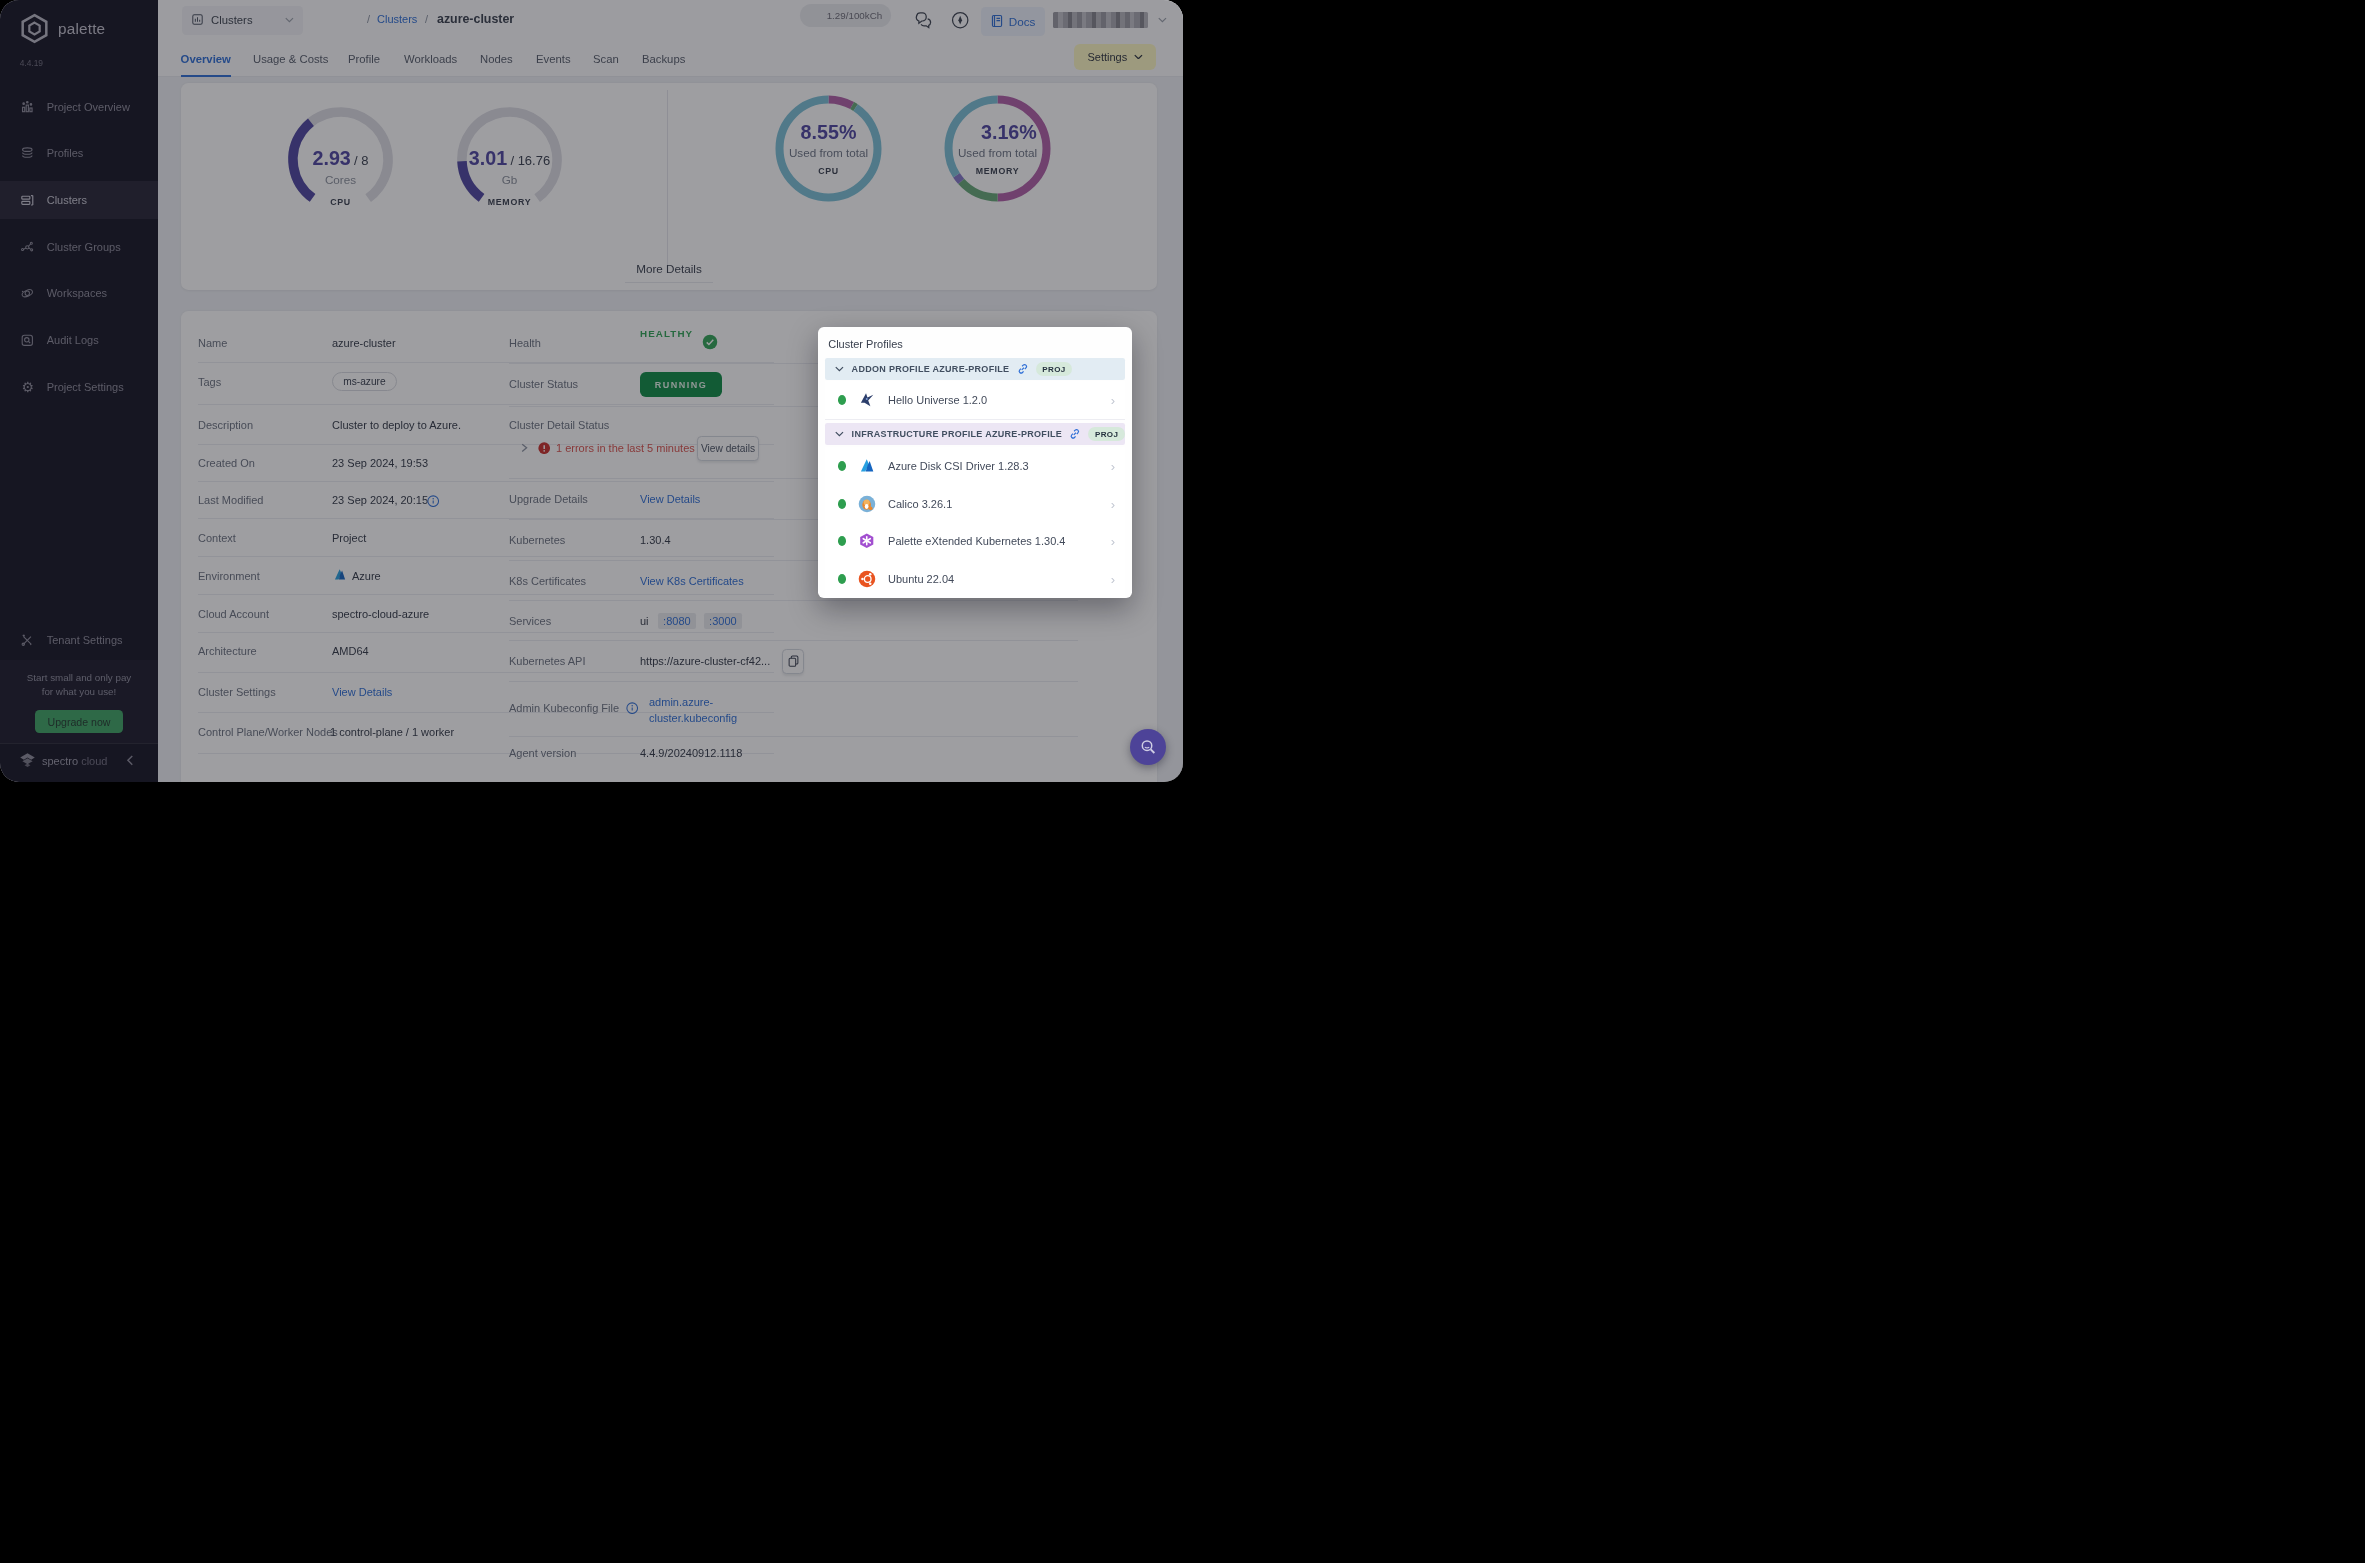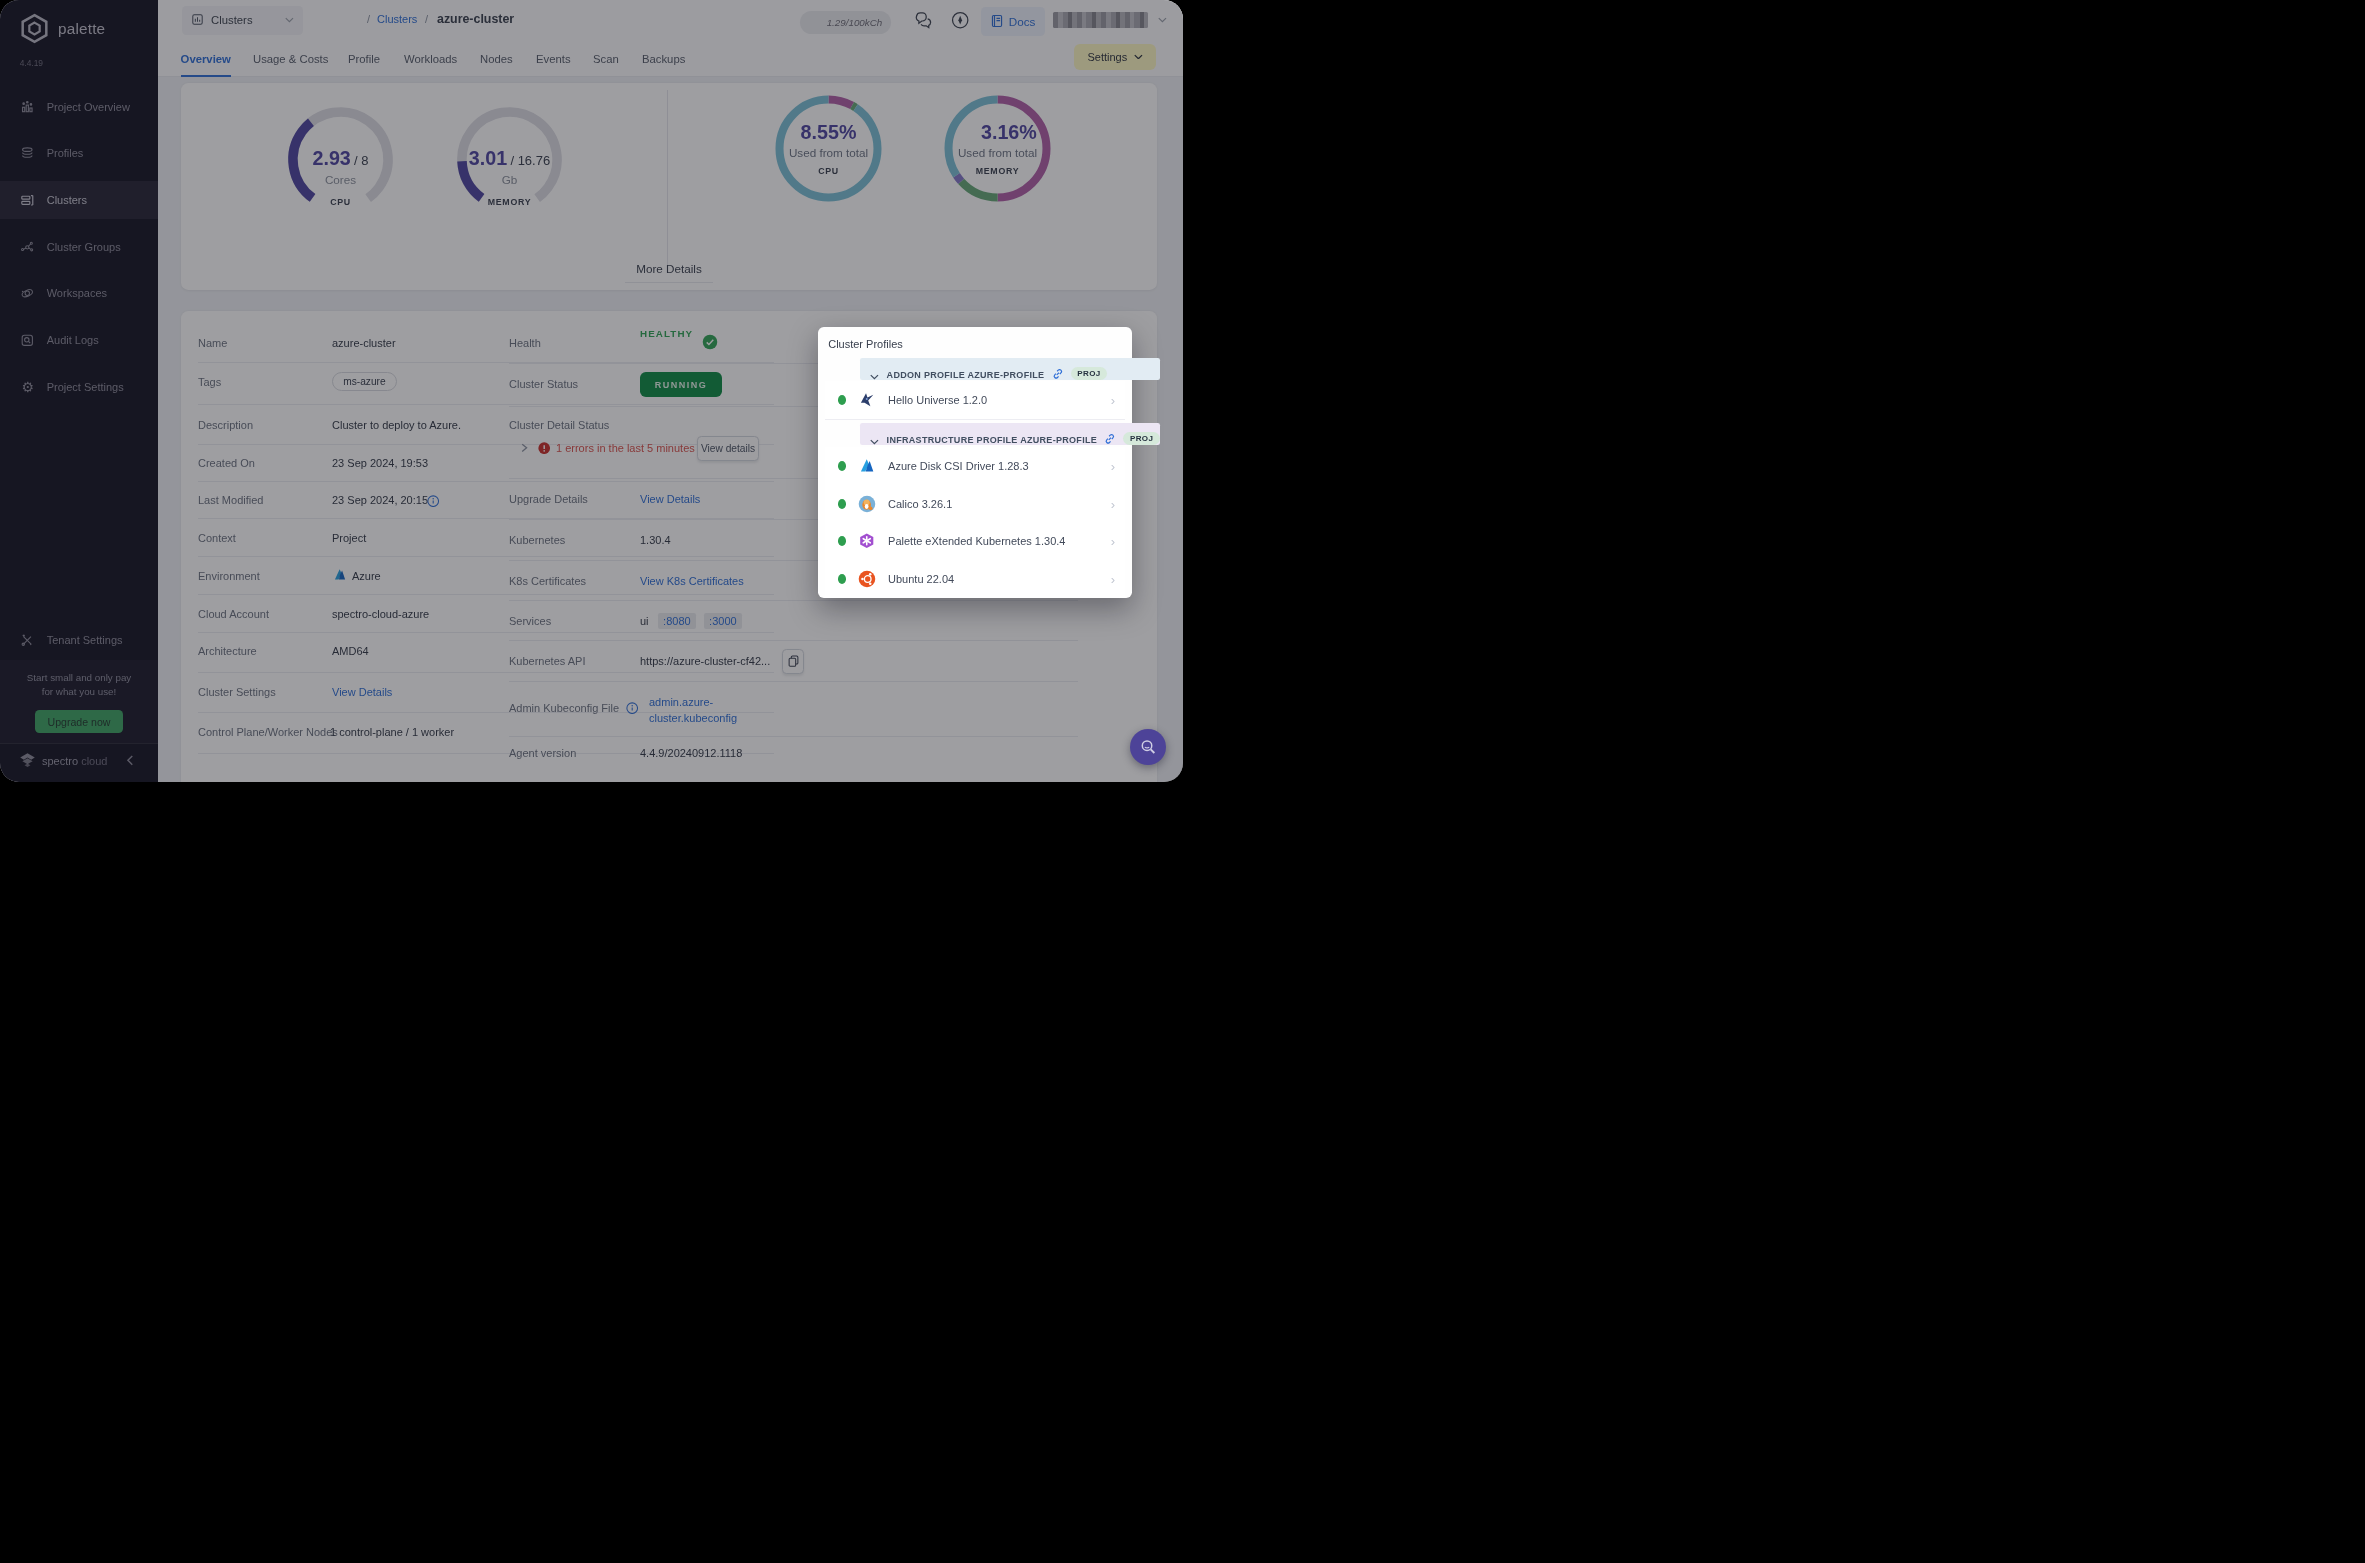--- a/index.html
+++ b/index.html
@@ -11,21 +11,21 @@
   .nav-item{position:absolute;left:0;width:158px;height:38px;display:flex;align-items:center;gap:11px;padding-left:19.7px;box-sizing:border-box;color:#8d8c9b;font-size:11px;cursor:pointer;}
   .nav-item.active{background:#262536;color:#c9c8d4;}
   .nav-ico{width:16px;height:16px;display:flex;align-items:center;justify-content:center;flex:0 0 16px;}
   .promo{position:absolute;left:0;top:660px;width:158px;height:83px;background:#1c1b2b;color:#908fa0;font-size:9.8px;text-align:center;}
   .upgrade-btn{position:absolute;left:35px;top:50px;width:88px;height:23px;background:#3fa465;border-radius:4.4px;color:#233c30;font-size:10.6px;display:flex;align-items:center;justify-content:center;cursor:pointer;}
   .side-divider{position:absolute;left:0;top:743px;width:158px;height:0.7px;background:#2c2b3a;}
   
   .topbar{position:absolute;left:158px;top:0;width:1025px;height:42px;background:#fbfbfd;z-index:5;}
   .proj-dd{position:absolute;left:24px;top:5.8px;width:121px;height:29px;background:#f1f2f6;border-radius:4.4px;display:flex;align-items:center;gap:7.3px;padding:0 8.8px;box-sizing:border-box;cursor:pointer;}
   .crumb{font-size:11px;color:#8b92a0;}
-  .pill-usage{position:absolute;left:642px;top:11px;width:91px;height:22.6px;background:#e9eaee;border-radius:11.7px;display:flex;align-items:center;justify-content:flex-end;padding-right:8.8px;box-sizing:border-box;color:#6d6d78;font-size:9.8px;font-style:italic;}
+  .pill-usage{position:absolute;left:642px;top:4px;width:91px;height:22.6px;background:#e9eaee;border-radius:11.7px;display:flex;align-items:center;justify-content:flex-end;padding-right:8.8px;box-sizing:border-box;color:#6d6d78;font-size:9.8px;}
   .docs-btn{position:absolute;left:823px;top:6.6px;width:64px;height:29px;background:#edf2fb;border-radius:4.4px;display:flex;align-items:center;justify-content:center;gap:5.8px;color:#2f6fd6;font-size:11.7px;cursor:pointer;}
   .userblur{position:absolute;left:895px;top:11.7px;width:95px;height:16px;border-radius:1.5px;
     background:repeating-linear-gradient(90deg,#9a9aa2 0 5.1px,#c2c2c8 5.1px 9.5px,#a8a8b0 9.5px 14.6px,#83838c 14.6px 19px,#b5b5bc 19px 24px);}
   
   .tabsrow{position:absolute;left:158px;top:42px;width:1025px;height:34px;background:#fbfbfd;border-bottom:0.7px solid #e7e8ee;z-index:5;}
   .tab{position:absolute;top:0;height:33px;display:flex;align-items:center;font-size:11.3px;color:#565d6b;cursor:pointer;}
   .tab.active{color:#2f6fd6;border-bottom:2.2px solid #2f6fd6;font-weight:bold;}
   .settings-btn{position:absolute;left:916px;top:1.5px;width:82px;height:26px;background:#fef9c3;border-radius:5.8px;display:flex;align-items:center;justify-content:center;gap:6.6px;font-size:11px;color:#2e3440;cursor:pointer;}
   
   .card{position:absolute;background:#fff;border-radius:7.3px;box-shadow:0 0.7px 2.2px rgba(40,40,60,.07);}
@@ -41,21 +41,21 @@
   .link{color:#2f6fd6;cursor:pointer;}
   .tagpill{display:inline-block;border:0.7px solid #d8dae0;border-radius:10.2px;padding:2.9px 10.2px;font-size:10.2px;color:#3a4150;}
   .svcpill{display:inline-block;background:#e9eaee;border-radius:2.2px;padding:2.2px 5.1px;color:#2f6fd6;font-size:11px;cursor:pointer;}
   .runpill{display:inline-flex;align-items:center;justify-content:center;width:82px;height:25px;background:#0f8c46;border-radius:5.8px;color:#e6f4ea;font-size:9px;font-weight:bold;letter-spacing:1.5px;}
   .healthy{color:#31a457;font-weight:bold;font-size:9.8px;letter-spacing:1.1px;}
   .errtxt{color:#d9534f;font-size:11px;}
   .btn-light{display:inline-flex;align-items:center;justify-content:center;background:#fdfdfe;border:0.7px solid #d3d7de;border-radius:4.4px;box-shadow:0 1.5px 2.2px rgba(50,55,70,.10);font-size:10.2px;color:#4c5564;cursor:pointer;}
   
   .dim{position:absolute;inset:0;background:rgba(24,24,30,0.42);z-index:40;pointer-events:none;}
   .popup{position:absolute;left:818px;top:327px;width:314px;height:271px;background:#fefefe;border-radius:5.8px;box-shadow:0 10.2px 29px rgba(10,10,20,.35);z-index:60;}
-  .sec-head{position:absolute;left:7.3px;width:300px;height:22px;border-radius:2.2px;display:flex;align-items:flex-end;gap:7.3px;padding-left:10.2px;box-sizing:border-box;cursor:pointer;margin-left:35px;}
+  .sec-head{position:absolute;left:7.3px;width:300px;height:22px;border-radius:2.2px;display:flex;align-items:center;gap:7.3px;padding-left:10.2px;box-sizing:border-box;cursor:pointer;}
   .sec-title{font-size:9px;font-weight:bold;color:#414e60;letter-spacing:0.3px;}
   .projbadge{background:#d6e9db;border-radius:7.3px;padding:2.2px 6.6px;font-size:8px;font-weight:bold;color:#25313f;letter-spacing:0.4px;}
   .prow{position:absolute;left:7.3px;width:300px;height:38px;background:#fff;border-bottom:0.7px solid #ededf2;display:flex;align-items:center;cursor:pointer;}
   .pdot{width:8px;height:9.5px;border-radius:50%;background:#2e9e4f;margin-left:12.4px;flex:0 0 8px;}
   .pico{width:19px;height:19px;margin-left:11.7px;flex:0 0 19px;display:flex;align-items:center;justify-content:center;}
   .pname{margin-left:11.7px;font-size:11px;color:#424a5a;}
   .pchev{margin-left:auto;margin-right:10.2px;color:#c2c7d2;font-size:13px;}
   .fab{position:absolute;left:1130px;top:729px;width:36px;height:36px;border-radius:50%;background:#4d4398;z-index:60;display:flex;align-items:center;justify-content:center;cursor:pointer;box-shadow:0 2.9px 8.8px rgba(20,20,40,.4);}
 </style>
 </head>

